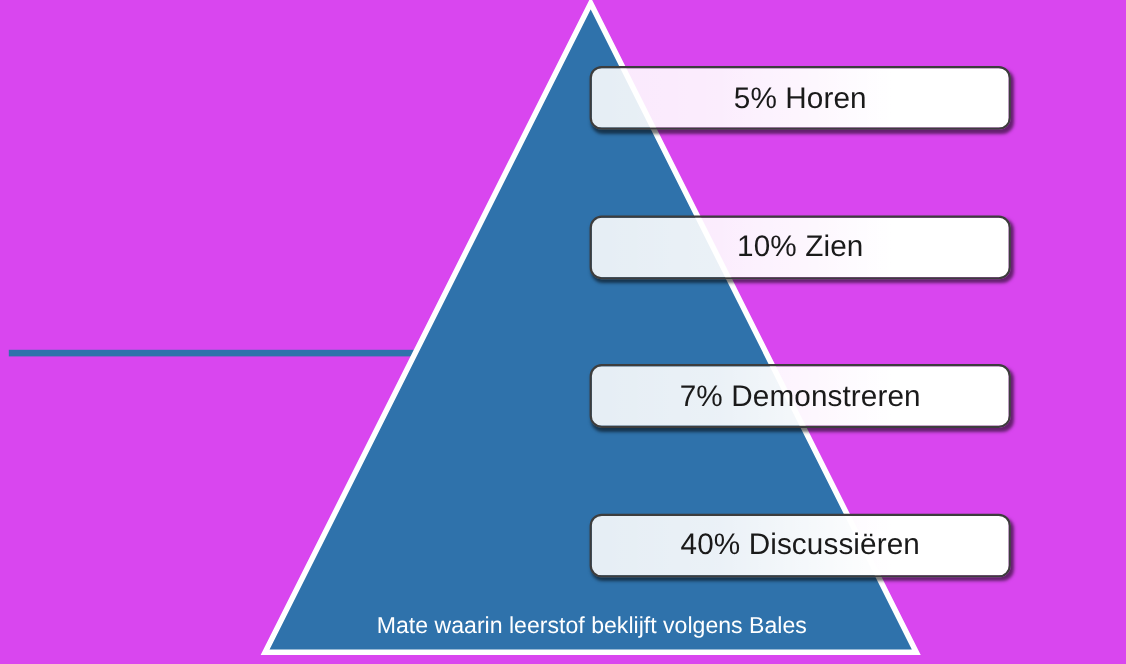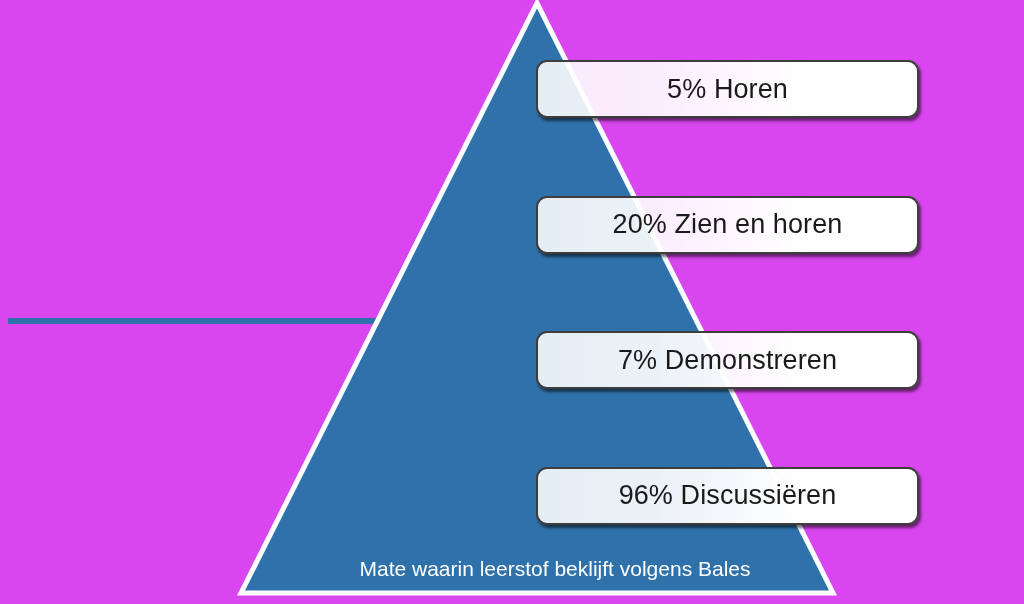--- a/index.html
+++ b/index.html
@@ -83,21 +83,21 @@
     line-height: 1;
     letter-spacing: 0.1px;
     white-space: nowrap;
     position: relative;
     z-index: 2;
   }
 
   
   .pyramid-caption {
     position: absolute;
-    left: 260px;
+    left: 243px;
     top: 558px;
     width: 590px;
     text-align: center;
     font-family: "Liberation Sans", sans-serif;
     font-size: 21px;
     color: #FFFFFF;
     line-height: 1;
     white-space: nowrap;
     z-index: 3;
   }
@@ -114,31 +114,31 @@
       <polygon points="537,3 833,593 241,593" fill="#2F72AB" stroke="#FFFFFF" stroke-width="5" stroke-linejoin="miter"></polygon>
     </svg>
   </div>
 
   <div class="level-stack">
 
     <div class="level-box">
       <span class="level-label">5% Horen</span>
     </div>
 
+    <div class="level-box">
+      <span class="level-label">10% Zien</span>
+    </div>
 
-    <div class="level-box">
-      <span class="level-label">20% Zien en horen</span>
-    </div>
 
     <div class="level-box">
       <span class="level-label">7% Demonstreren</span>
     </div>
 
     <div class="level-box">
-      <span class="level-label">96% Discussiëren</span>
+      <span class="level-label">40% Discussiëren</span>
     </div>
 
 
 
   </div>
 
   <div class="pyramid-caption">Mate waarin leerstof beklijft volgens Bales</div>
 
 </div>
 

